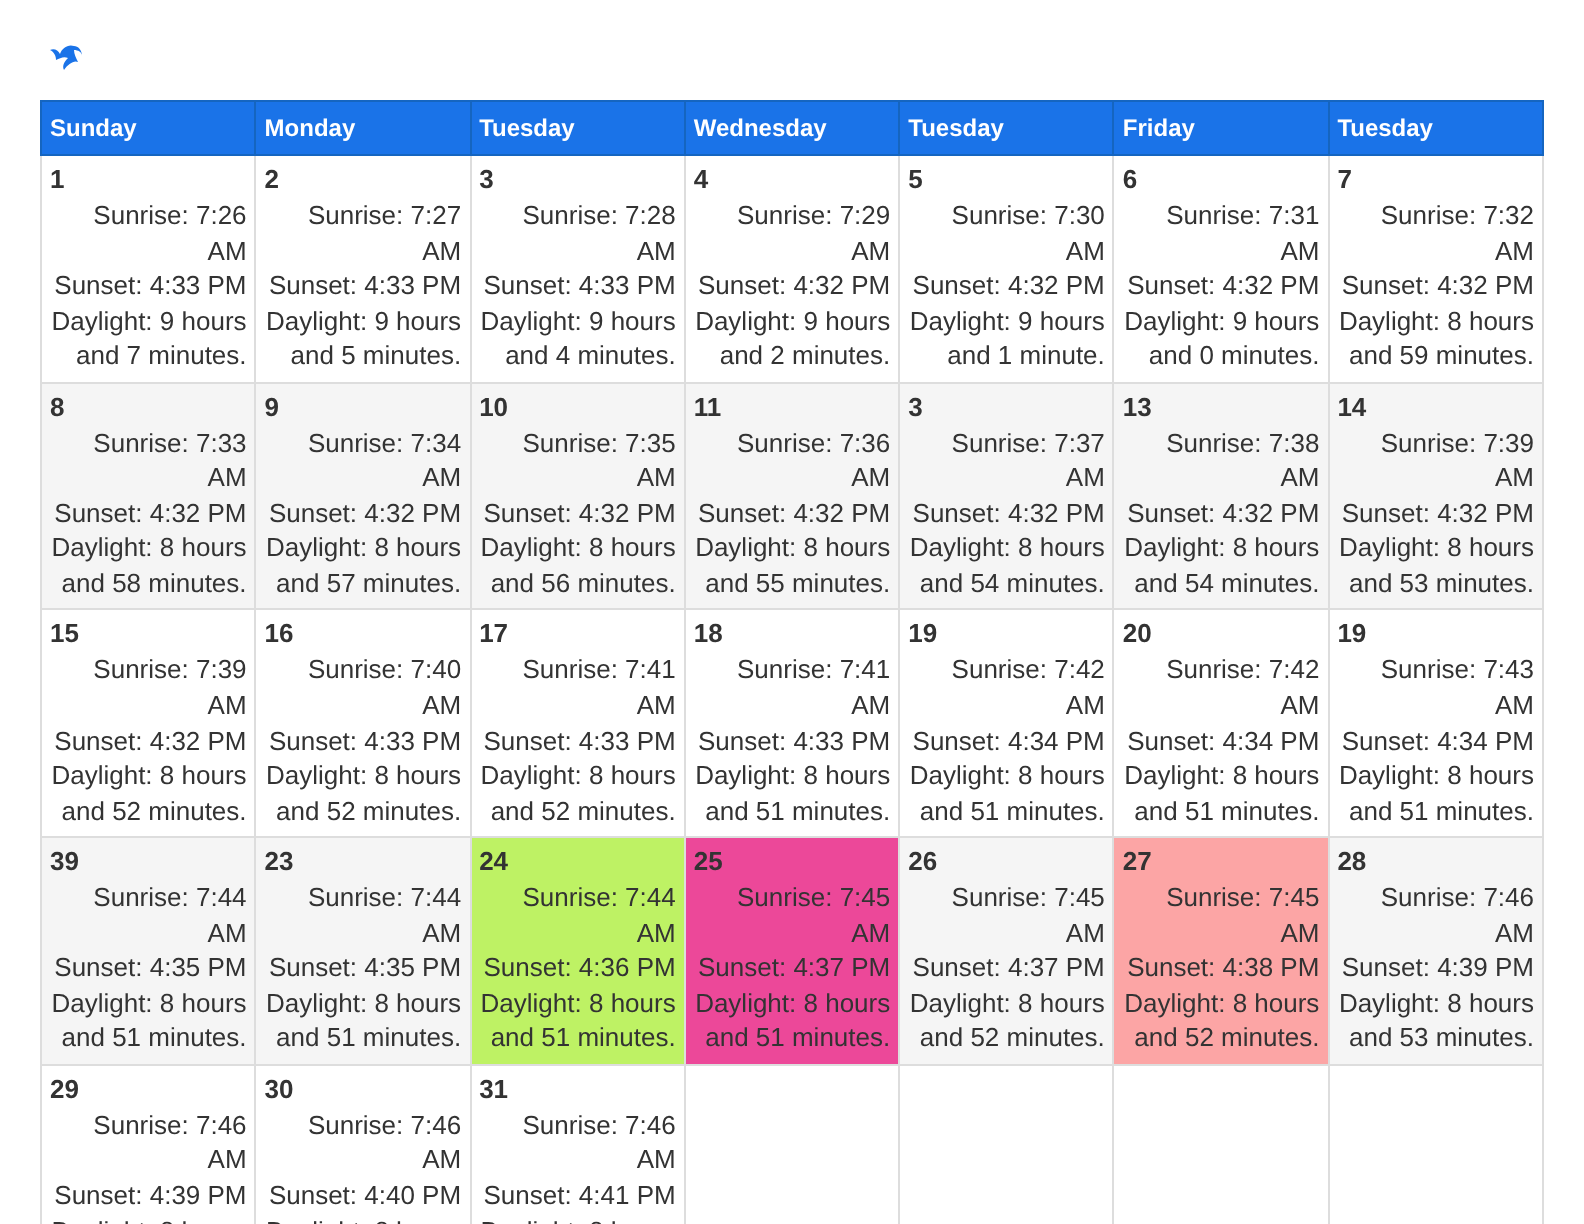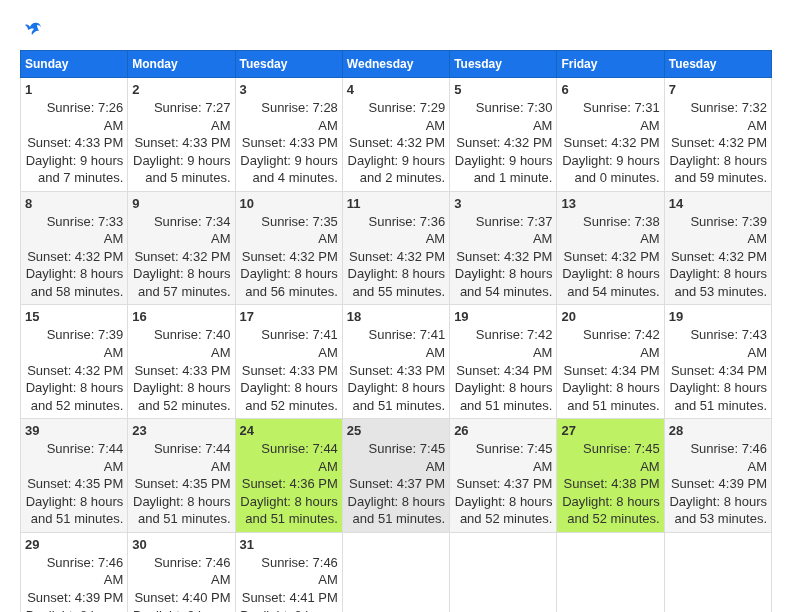--- a/index.html
+++ b/index.html
@@ -217,29 +217,29 @@
             <div class="day-info">Sunrise: 7:44 AM<br>Sunset: 4:35 PM<br>Daylight: 8 hours and 51 minutes.</div>
           </td>
           <td style="background: rgb(245, 245, 245); margin-left: 44px;">
             <span class="day-number">23</span>
             <div class="day-info">Sunrise: 7:44 AM<br>Sunset: 4:35 PM<br>Daylight: 8 hours and 51 minutes.</div>
           </td>
           <td style="background: #bef264;">
             <span class="day-number">24</span>
             <div class="day-info">Sunrise: 7:44 AM<br>Sunset: 4:36 PM<br>Daylight: 8 hours and 51 minutes.</div>
           </td>
-          <td style="background: #e5e5e5;">
+          <td style="background: #ec4899;">
             <span class="day-number">25</span>
             <div class="day-info">Sunrise: 7:45 AM<br>Sunset: 4:37 PM<br>Daylight: 8 hours and 51 minutes.</div>
           </td>
           <td style="background: rgb(245, 245, 245); margin-left: 16px;">
             <span class="day-number">26</span>
             <div class="day-info">Sunrise: 7:45 AM<br>Sunset: 4:37 PM<br>Daylight: 8 hours and 52 minutes.</div>
           </td>
-          <td style="background: #bef264;">
+          <td style="background: #fca5a5;">
             <span class="day-number">27</span>
             <div class="day-info">Sunrise: 7:45 AM<br>Sunset: 4:38 PM<br>Daylight: 8 hours and 52 minutes.</div>
           </td>
           <td style="background: rgb(245, 245, 245);">
             <span class="day-number">28</span>
             <div class="day-info">Sunrise: 7:46 AM<br>Sunset: 4:39 PM<br>Daylight: 8 hours and 53 minutes.</div>
           </td>
         </tr>
         <tr>
           <td>

